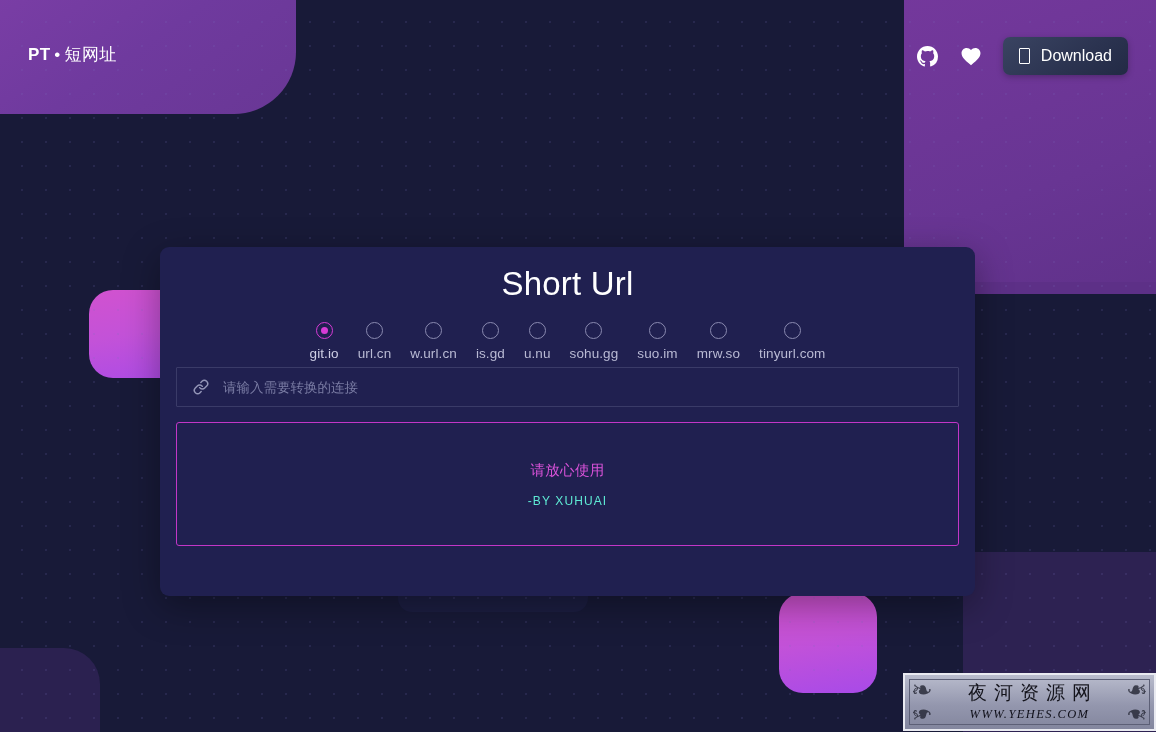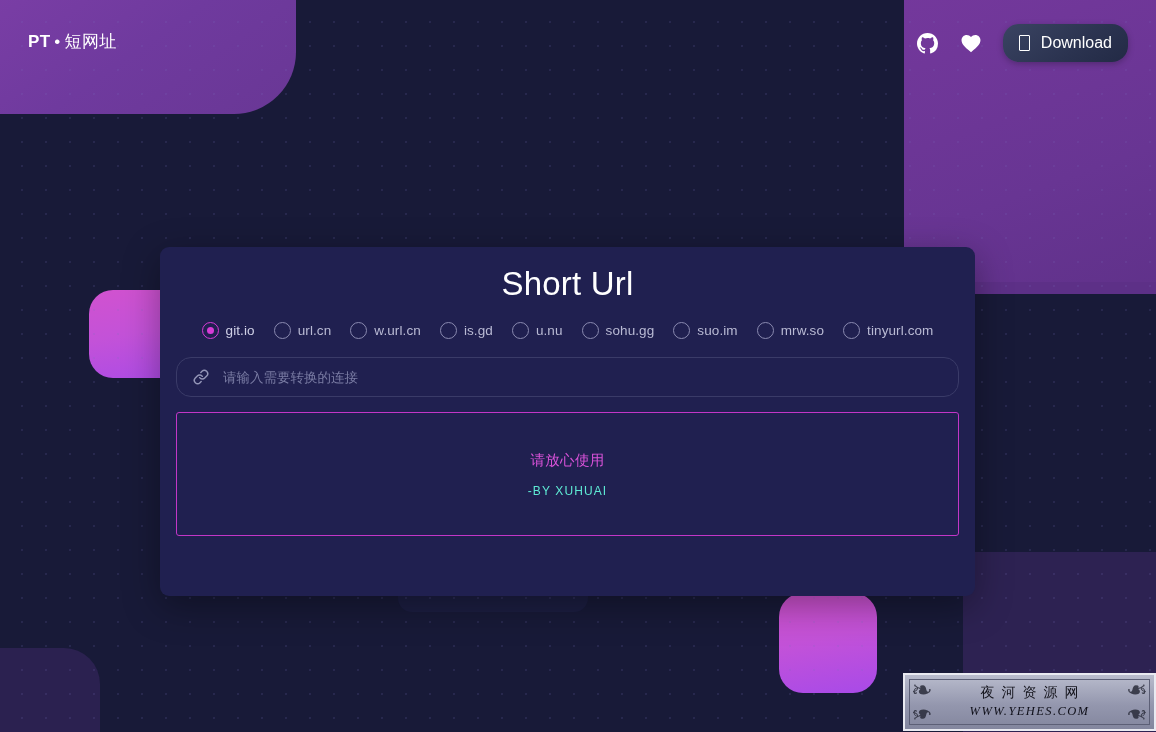--- a/index.html
+++ b/index.html
@@ -82,21 +82,21 @@
   
   .pink-square {
     border-radius: 26px;
     background: linear-gradient(170deg, #d152cf 0%, #c352d8 45%, #a84ae8 100%);
   }
   .square-left  { left: 89px;  top: 290px; width: 151px; height: 88px; border-radius: 24px; }
   .square-right { left: 779px; top: 593px; width: 98px;  height: 100px; border-radius: 24px; }
 
   
   .topbar {
-    position: absolute; left: 0; top: 4px;
+    position: absolute; left: 0; top: 17px;
     width: 1156px; height: 76px;
     z-index: 5;
   }
   .brand {
     position: absolute; left: 28px; top: 26px;
     color: #ffffff;
     font-size: 17px;
     letter-spacing: 0.3px;
     white-space: nowrap;
   }
@@ -112,21 +112,21 @@
     display: flex; align-items: center; justify-content: center;
     cursor: pointer;
     color: #fff;
   }
   .icon-btn svg { display: block; }
 
   .download-btn {
     display: flex; align-items: center; gap: 11px;
     height: 38px;
     padding: 0 16px;
-    border-radius: 16px;
+    border-radius: 7px;
     background: linear-gradient(145deg, #3a4462 0%, #2b3350 60%, #222a45 100%);
     color: #ffffff;
     font-size: 16px;
     cursor: pointer;
     box-shadow: 0 2px 6px rgba(0,0,0,0.25);
   }
   .tofu {
     display: inline-block;
     width: 11px; height: 16px;
     border: 1.6px solid #ffffff;
@@ -159,20 +159,21 @@
     align-items: center;
     justify-content: center;
     gap: 19px;
     margin-top: 19px;
     padding: 0 14px;
   }
   .radio-opt {
     display: flex; align-items: center; gap: 7px;
     cursor: pointer;
     white-space: nowrap;
+    flex-direction: column;
   }
   .radio-mark {
     width: 17px; height: 17px;
     border-radius: 50%;
     border: 1.6px solid #8a8ab0;
     display: flex; align-items: center; justify-content: center;
     flex: 0 0 auto;
   }
   .radio-opt.selected .radio-mark { border-color: #d63bd6; }
   .radio-opt.selected .radio-mark::after {
@@ -184,24 +185,24 @@
   .radio-label {
     color: #b9bad4;
     font-size: 13.5px;
     letter-spacing: 0.1px;
   }
   .radio-opt.selected .radio-label { color: #cfd0e6; }
 
   
   .input-wrap {
     position: relative;
-    margin: 18px 16px 0 16px;
+    margin: 6px 16px 0 16px;
     height: 40px;
     border: 1px solid #3a3b68;
-    border-radius: 15px;
+    border-radius: 1px;
     display: flex; align-items: center;
     background: transparent;
     cursor: text;
   }
   .link-icon {
     margin-left: 16px;
     color: #9496b8;
     display: flex; align-items: center;
   }
   .url-input {
@@ -288,21 +289,21 @@
     position: absolute;
     inset: 4px;
     border: 1px solid #5c5f76;
     display: flex;
     flex-direction: column;
     align-items: center;
     justify-content: center;
   }
   .wm-cn {
     font-family: "DejaVu Serif", "Liberation Serif", serif;
-    font-size: 14px;
+    font-size: 19px;
     color: #14141c;
     letter-spacing: 7px;
     text-indent: 7px;
     line-height: 1;
   }
   .wm-en {
     font-family: "Liberation Serif", "DejaVu Serif", serif;
     font-style: italic;
     font-weight: normal;
     font-size: 12.5px;

